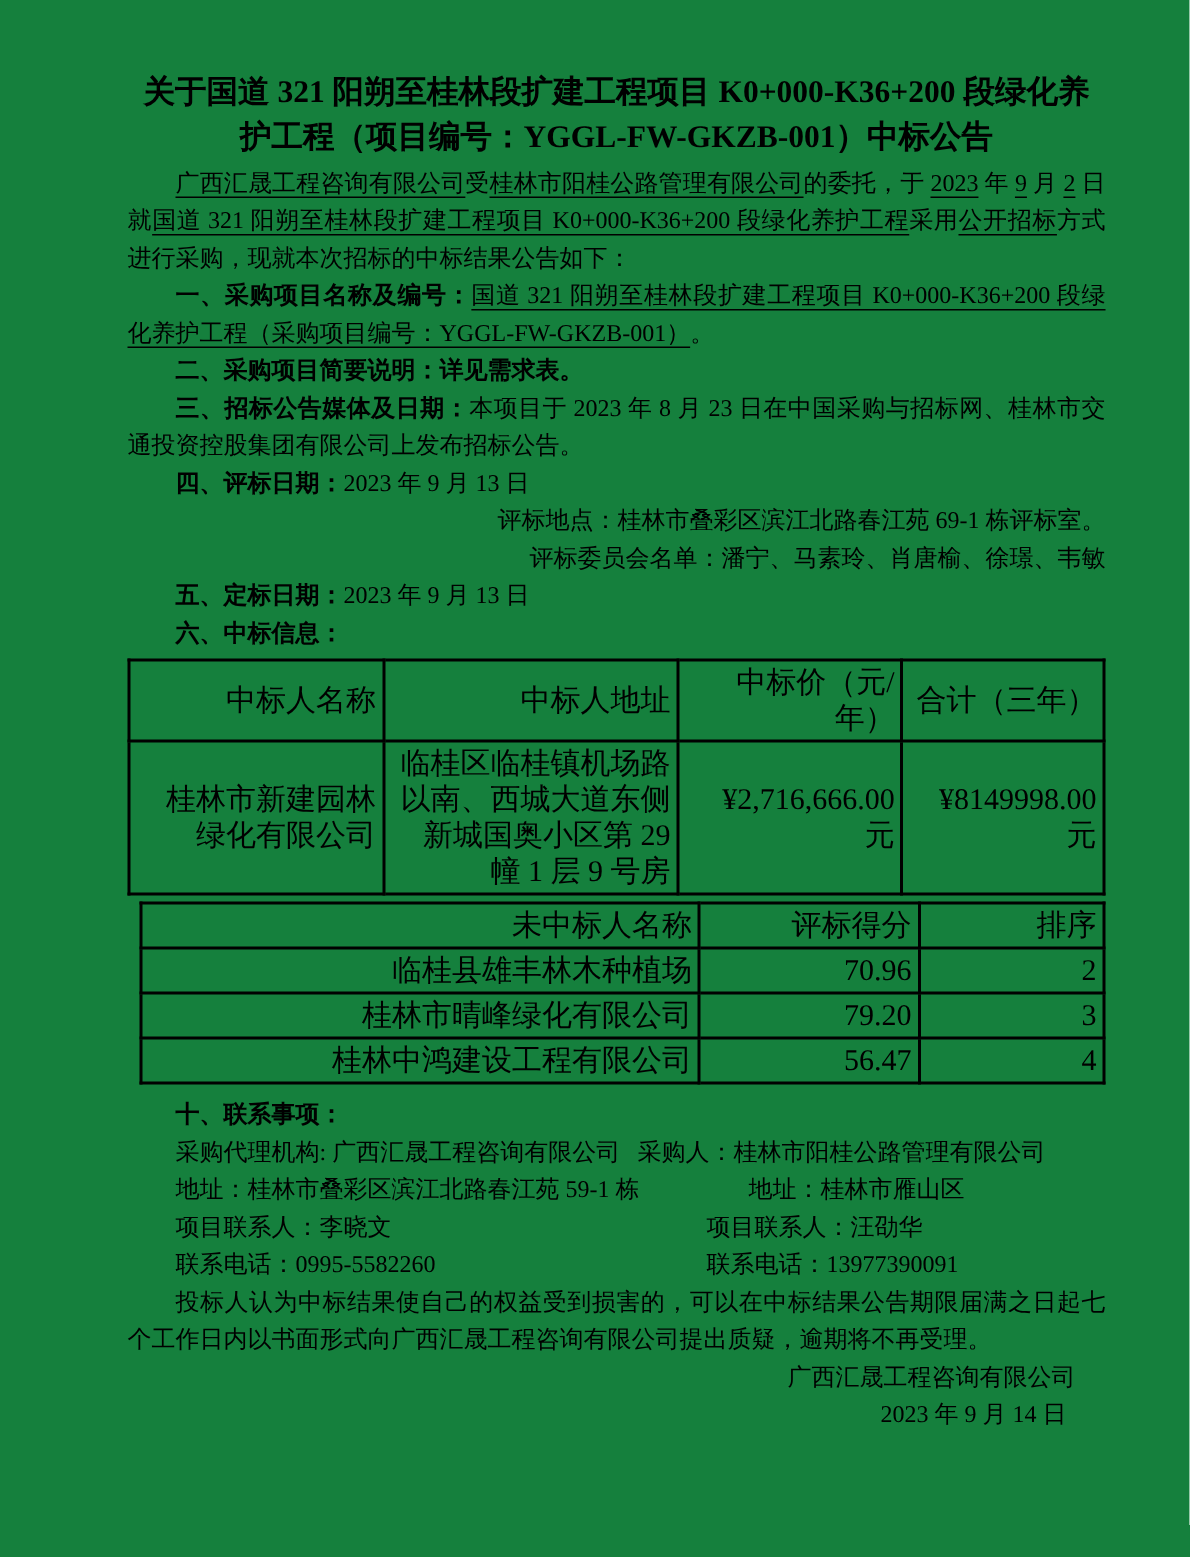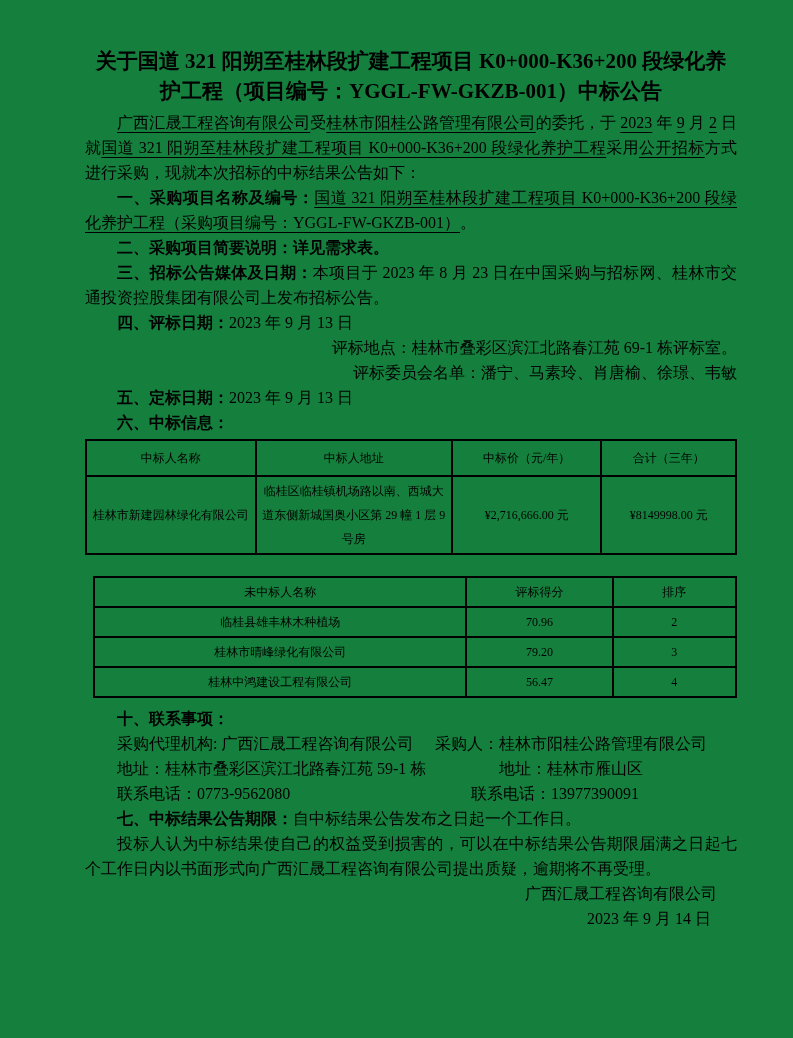--- a/index.html
+++ b/index.html
@@ -29,38 +29,38 @@
     text-indent: 2em;
     text-align: justify;
   }
   .plain { text-align: right; }
   b, .bold { font-weight: bold; }
   .u { text-decoration: underline; text-underline-offset: 4px; }
   .tbl {
     border-collapse: collapse;
     width: 100%;
     table-layout: fixed;
-    text-align: center;
-    font-size: 12px;
+    text-align: right;
+    font-size: 20px;
   }
   .tbl th, .tbl td {
     border: 2px solid #000000;
     font-weight: normal;
     vertical-align: middle;
     padding: 2px 4px;
     line-height: 24px;
   }
   .tbl1 { margin: 4px 0 2px 0; }
   .tbl1 th { height: 36px; }
   .tbl1 td { height: 75px; }
-  .tbl2 { width: calc(100% - 8px); margin: 21px 0 8px 8px; }
+  .tbl2 { width: calc(100% - 8px); margin: 4px 0 8px 8px; }
   .tbl2 th, .tbl2 td { height: 28px; }
   .contact-row { position: relative; padding-left: 32px; line-height: 25px; }
   .cr { position: absolute; top: 0; }
-  .cr1 { left: 350px; }
+  .cr1 { left: 340px; }
   .cr2 { left: 414px; }
   .cr3 { left: 386px; }
   .cr4 { left: 386px; }
   .sig { margin: 0; text-align: right; text-indent: 0; padding-right: 20px; }
   .sigdate { padding-right: 26px; }
 </style>
 </head>
 <body>
 
 <div class="page">
@@ -151,24 +151,27 @@
 
   <div class="contact-row">
     <span class="cl">采购代理机构: 广西汇晟工程咨询有限公司</span>
     <span class="cr cr1">采购人：桂林市阳桂公路管理有限公司</span>
   </div>
   <div class="contact-row">
     <span class="cl">地址：桂林市叠彩区滨江北路春江苑 59-1 栋</span>
     <span class="cr cr2">地址：桂林市雁山区</span>
   </div>
   <div class="contact-row">
-    <span class="cl">联系电话：0773-9562080</span>
+    <span class="cl">项目联系人：李晓文</span>
+    <span class="cr cr3">项目联系人：汪劭华</span>
+  </div>
+  <div class="contact-row">
+    <span class="cl">联系电话：0995-5582260</span>
     <span class="cr cr4">联系电话：13977390091</span>
   </div>
 
-  <p class="para"><b>七、中标结果公告期限：</b><span>自中标结果公告发布之日起一个工作日。</span></p>
 
   <p class="para">投标人认为中标结果使自己的权益受到损害的，可以在中标结果公告期限届满之日起七个工作日内以书面形式向广西汇晟工程咨询有限公司提出质疑，逾期将不再受理。</p>
 
   <p class="para sig">广西汇晟工程咨询有限公司</p>
   <p class="para sig sigdate">2023 年 9 月 14 日</p>
 
 </div>
 
 </body></html>

